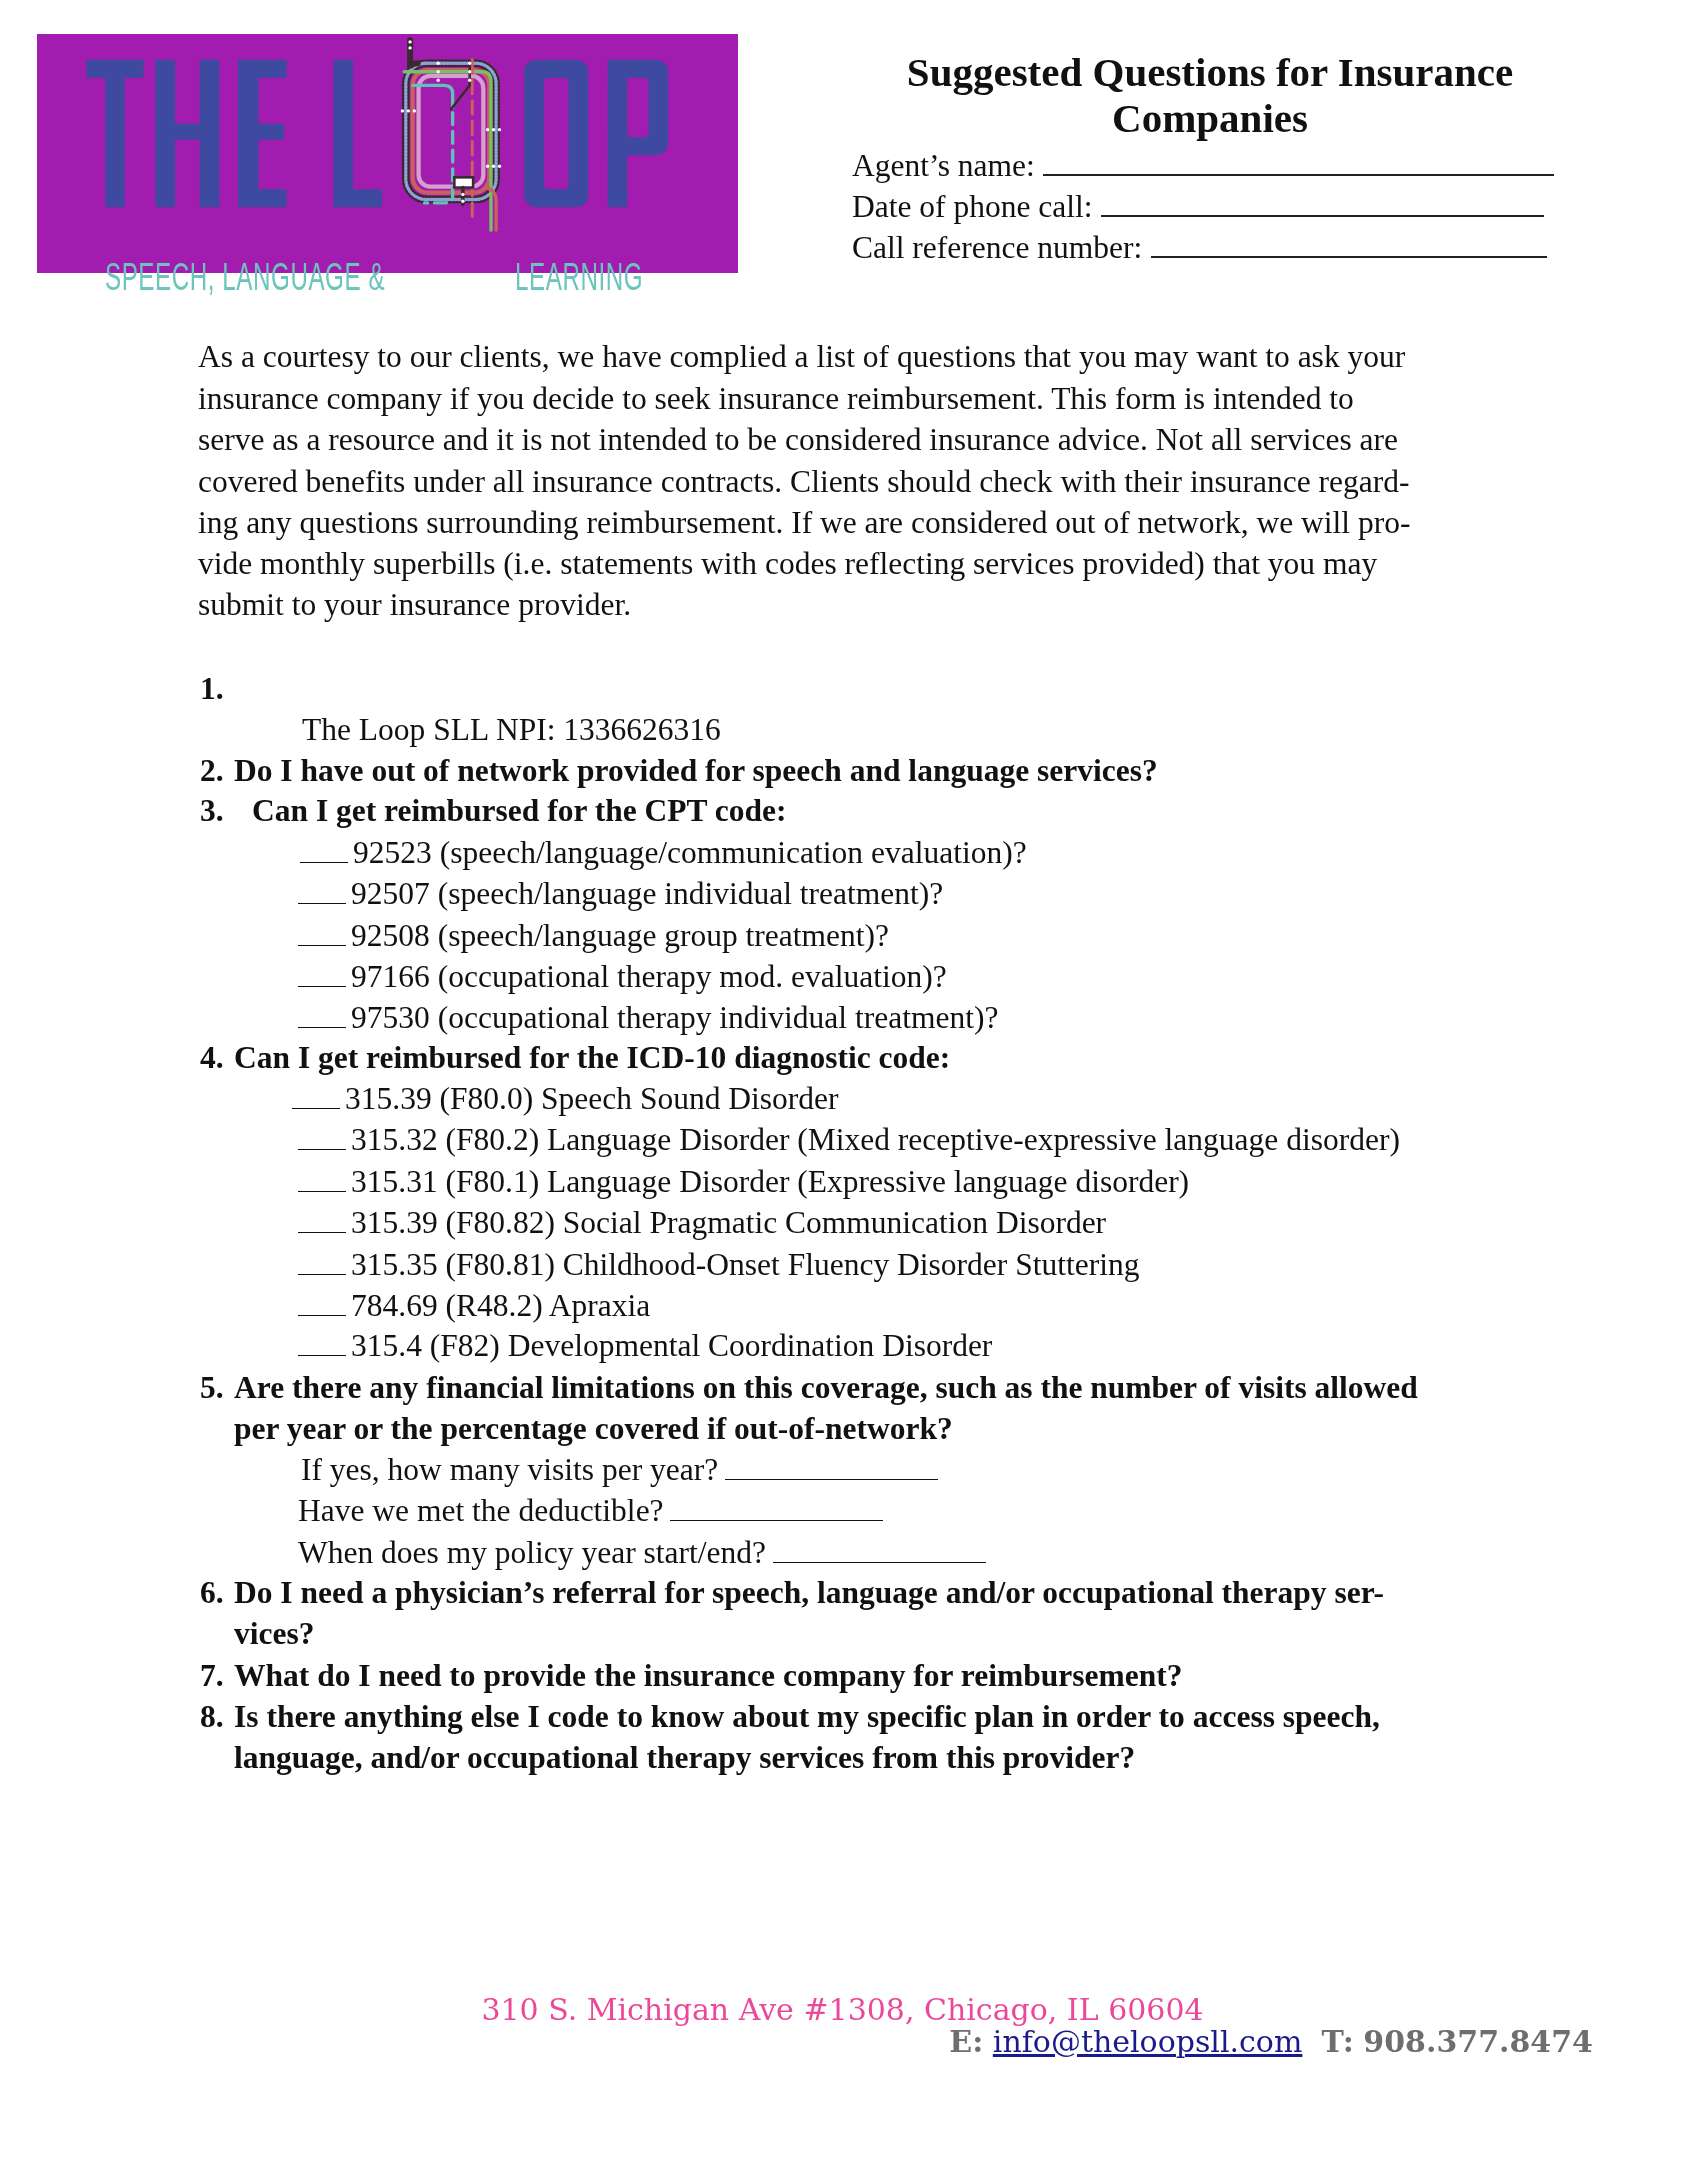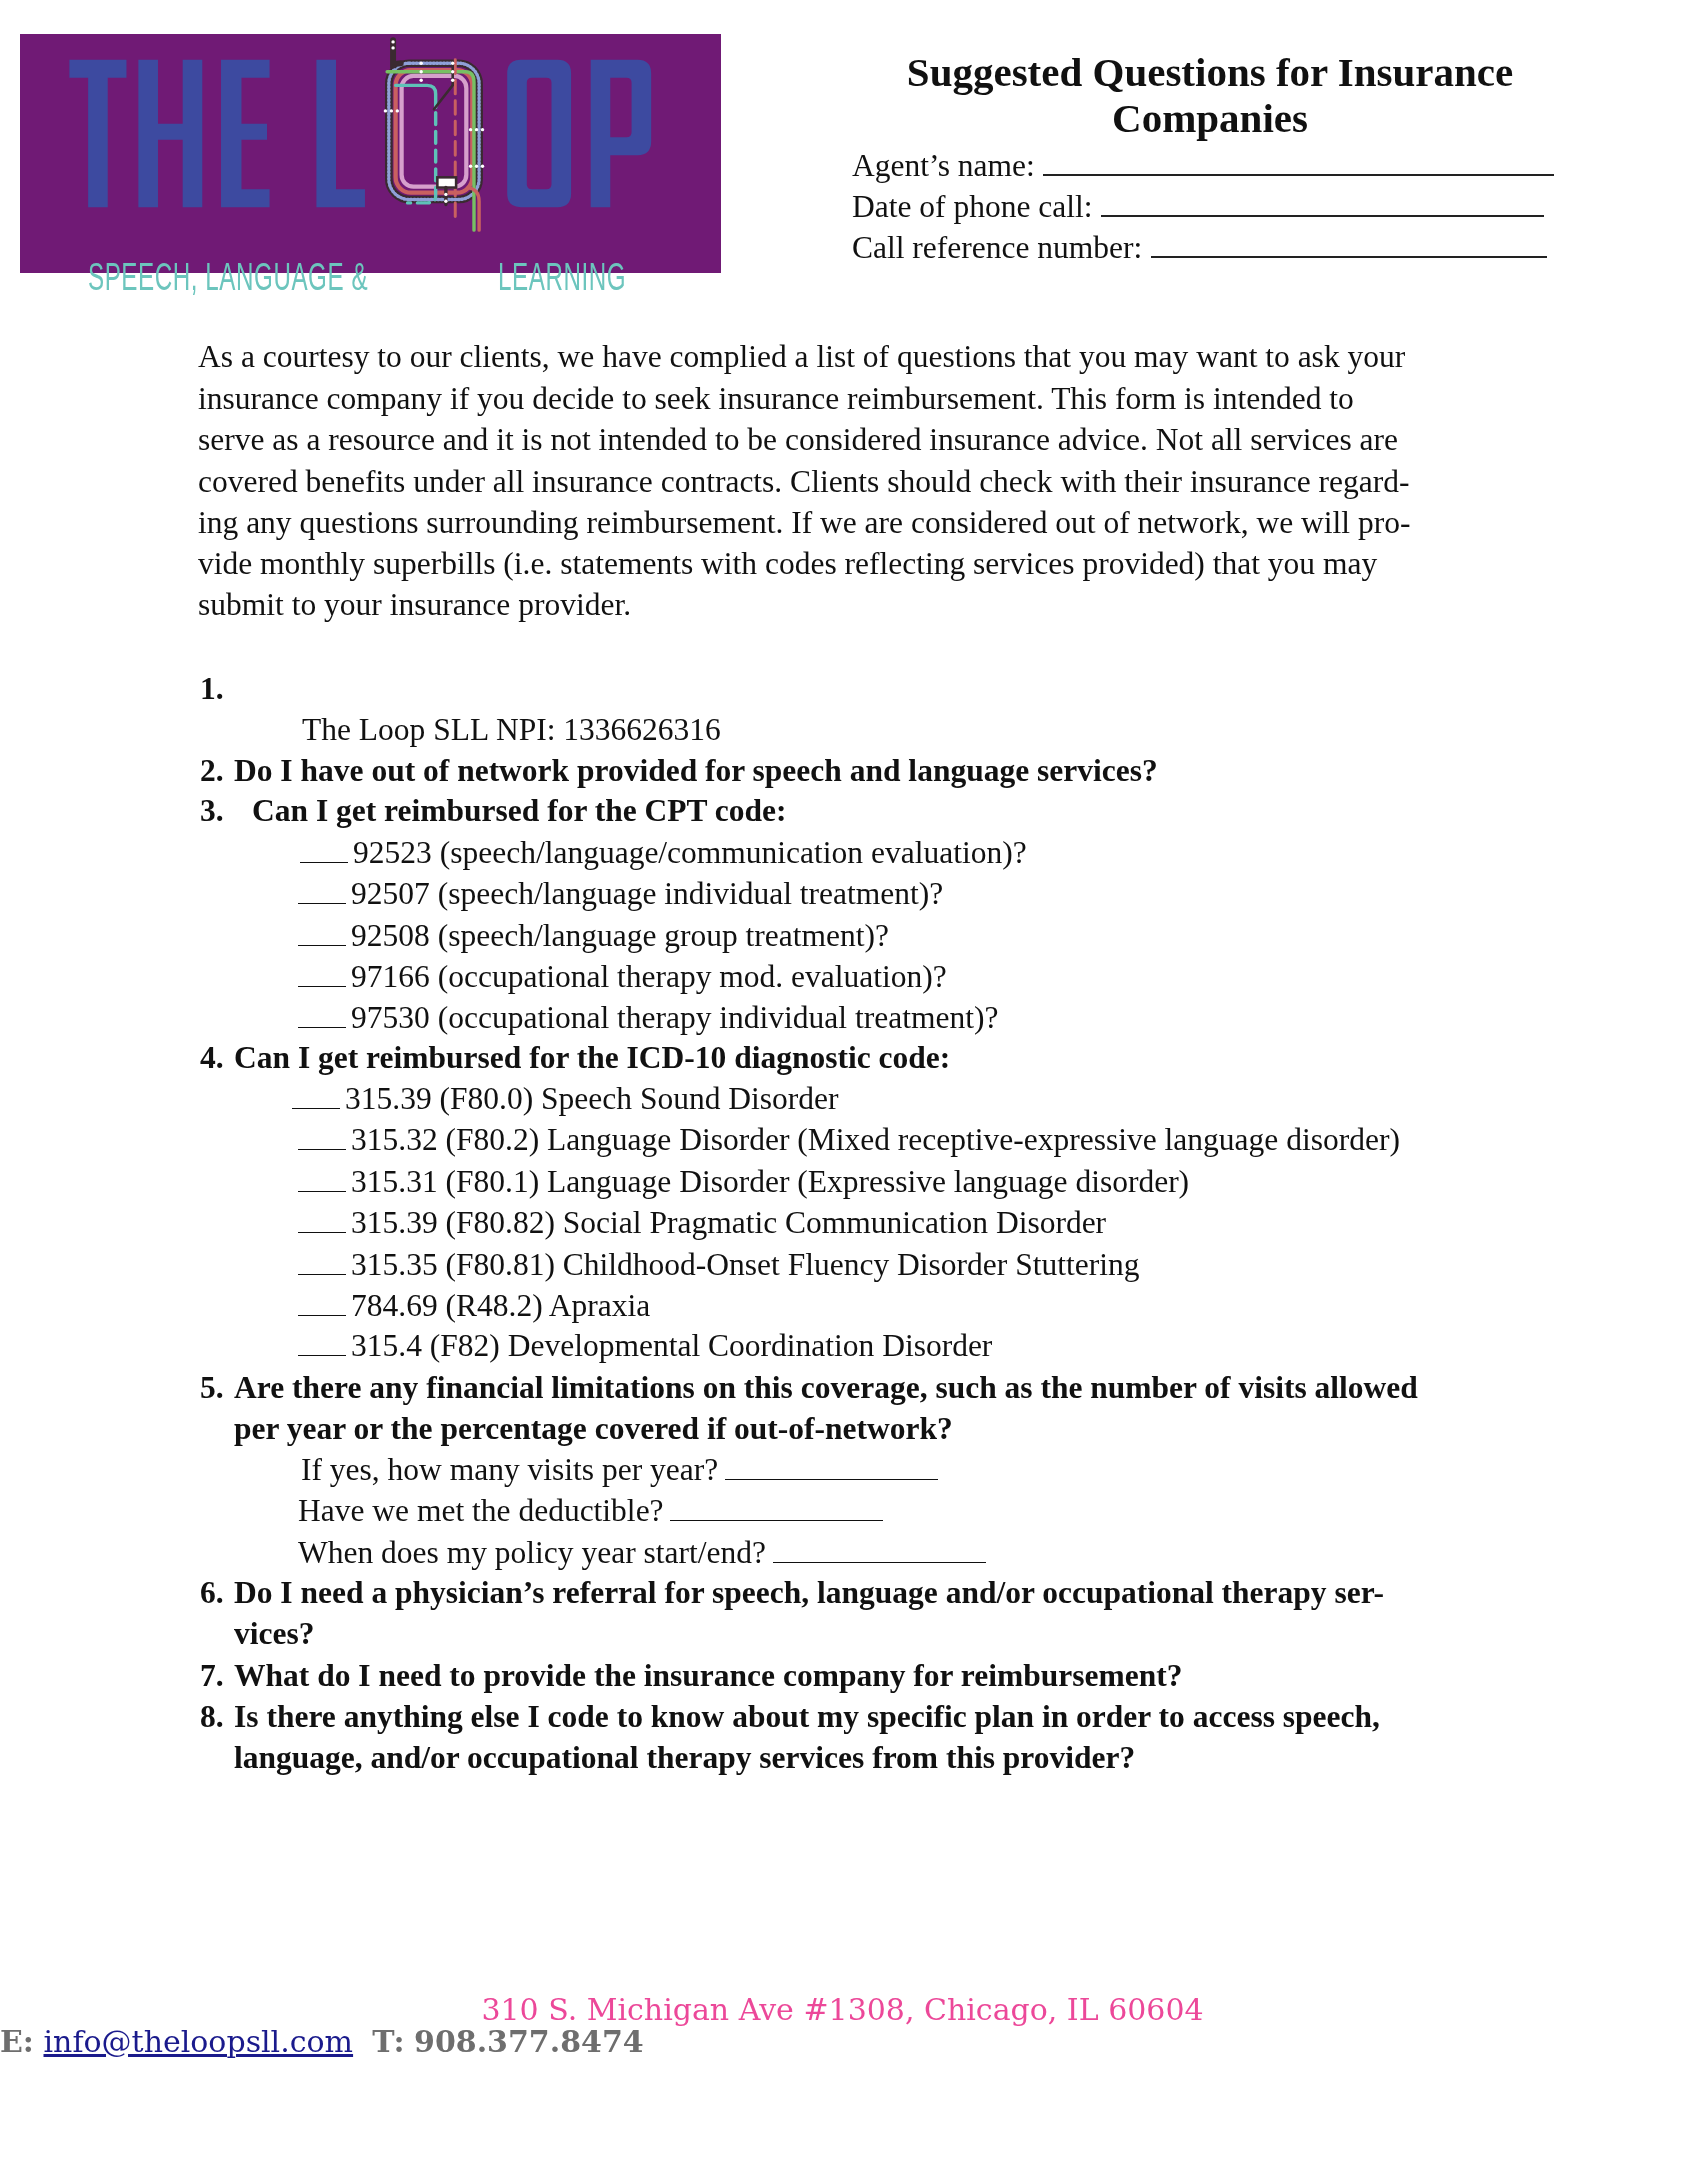--- a/index.html
+++ b/index.html
@@ -1,35 +1,35 @@
 <!DOCTYPE html>
 <html style="font-size:13.6px"><head>
 <meta charset="utf-8">
 <style>
   html, body { margin:0; padding:0; background:#ffffff; }
   body { width:1685px; height:2181px; position:relative; overflow:hidden; font-family:"Liberation Serif", serif; color:#111; }
   .abs { position:absolute; }
   
-  #logo-panel { left:20px; top:34px; width:701px; height:239px; background:#701a75; }
+  #logo-panel { left:37px; top:34px; width:701px; height:239px; background:#a21caf; }
   #logo-svg { position:absolute; left:0; top:0; }
   .logo-sub { position:absolute; top:223px; font-family:"Liberation Sans", sans-serif; font-size:39px; color:#6cc5bd; letter-spacing:0.9px; transform-origin:left top; white-space:nowrap; line-height:1; font-weight:normal; }
   
   #doc-title { left:852px; width:716px; top:49px; text-align:center; font-size:41px; font-weight:bold; line-height:46px; }
   .hdr-field { position:absolute; left:852px; font-size:31.5px; line-height:41px; white-space:nowrap; }
   .hdr-line { display:inline-block; border-bottom:2.1px solid #222; height:29px; vertical-align:baseline; margin-left:8.5px; }
   
   .p-line { position:absolute; left:198px; font-size:31.5px; white-space:nowrap; line-height:41px; }
   .q { position:absolute; font-size:31.5px; font-weight:bold; white-space:nowrap; line-height:41px; }
   .q .num { position:absolute; left:0; }
   .sub { position:absolute; font-size:31.5px; white-space:nowrap; line-height:41px; }
   .blank { display:inline-block; width:48px; border-bottom:1.7px solid #111; height:25.6px; vertical-align:baseline; margin-right:5.1px; }
   .fill { display:inline-block; border-bottom:1.7px solid #111; height:25.6px; vertical-align:baseline; margin-left:6.8px; }
   
   #footer-address { left:0; width:1685px; top:1993px; text-align:center; font-family:"DejaVu Serif", serif; font-size:30px; line-height:34px; color:#ec4899; white-space:nowrap; }
-  #footer-contact { left:0; width:1593px; top:2025px; text-align:left; font-family:"DejaVu Serif", serif; font-size:30px; line-height:34px; white-space:nowrap; }
+  #footer-contact { left:0; width:1593px; top:2025px; text-align:right; font-family:"DejaVu Serif", serif; font-size:30px; line-height:34px; white-space:nowrap; }
   .gray-bold { color:#6e6e6e; font-weight:bold; }
   .email-link { color:#1a1a8c; text-decoration:underline; }
 </style>
 </head>
 <body>
 
 <div id="logo-panel" class="abs">
   <svg id="logo-svg" width="701" height="239" viewBox="37 40 823 280">
     <g fill="#3d4aa0">
 

